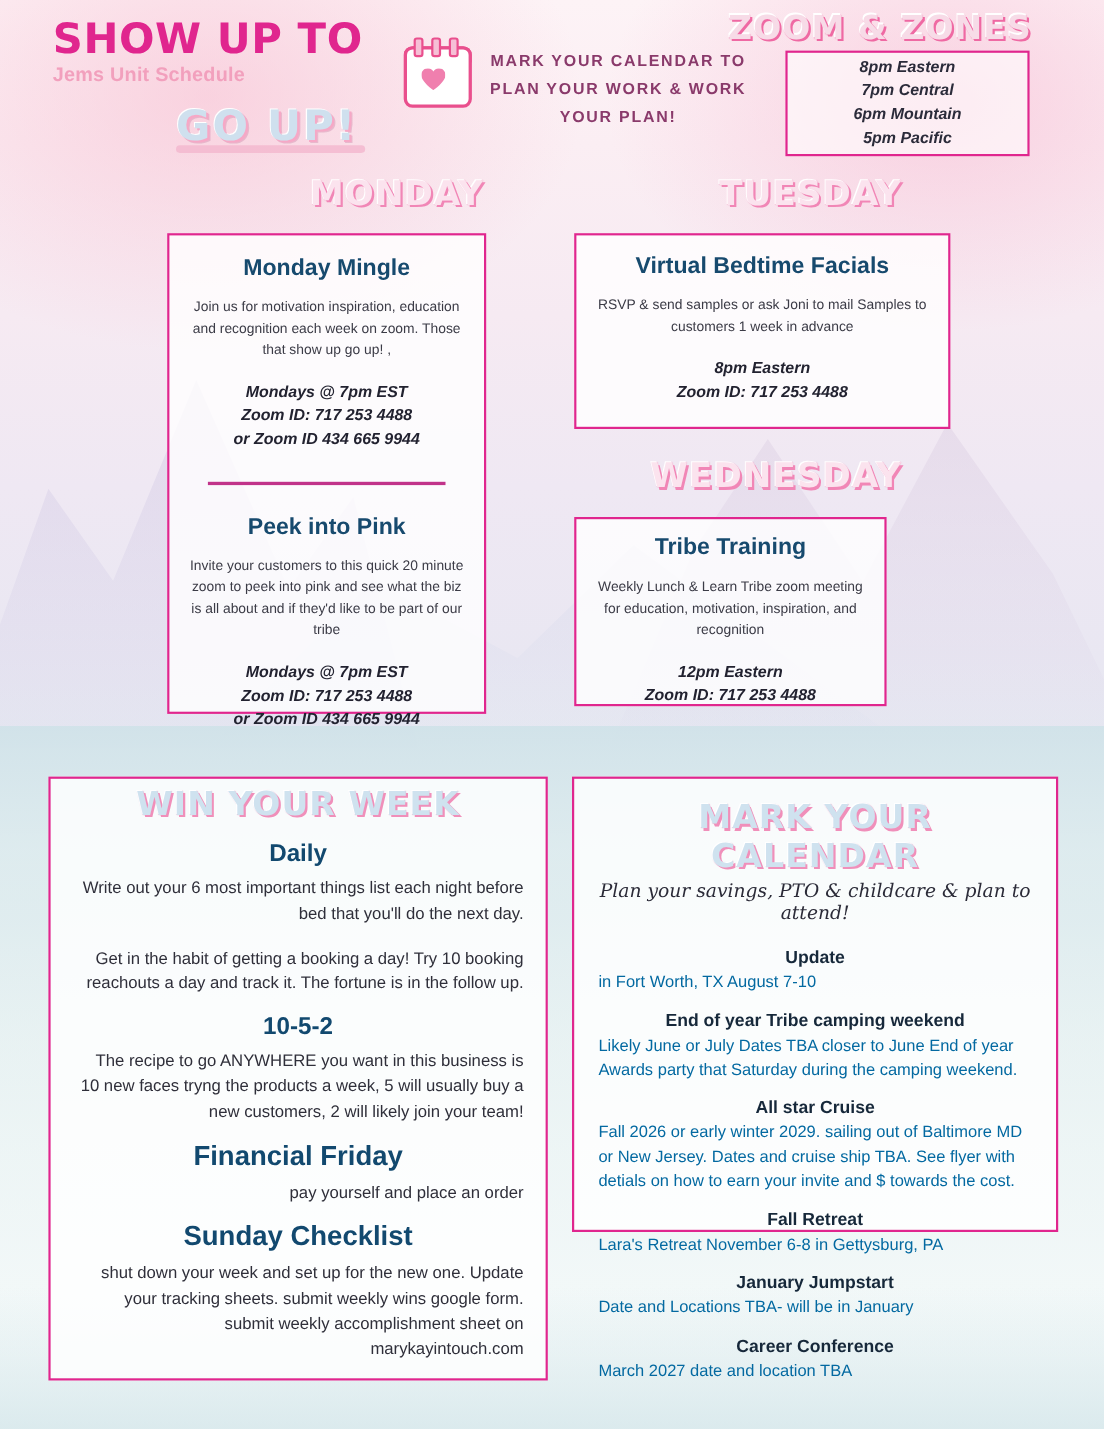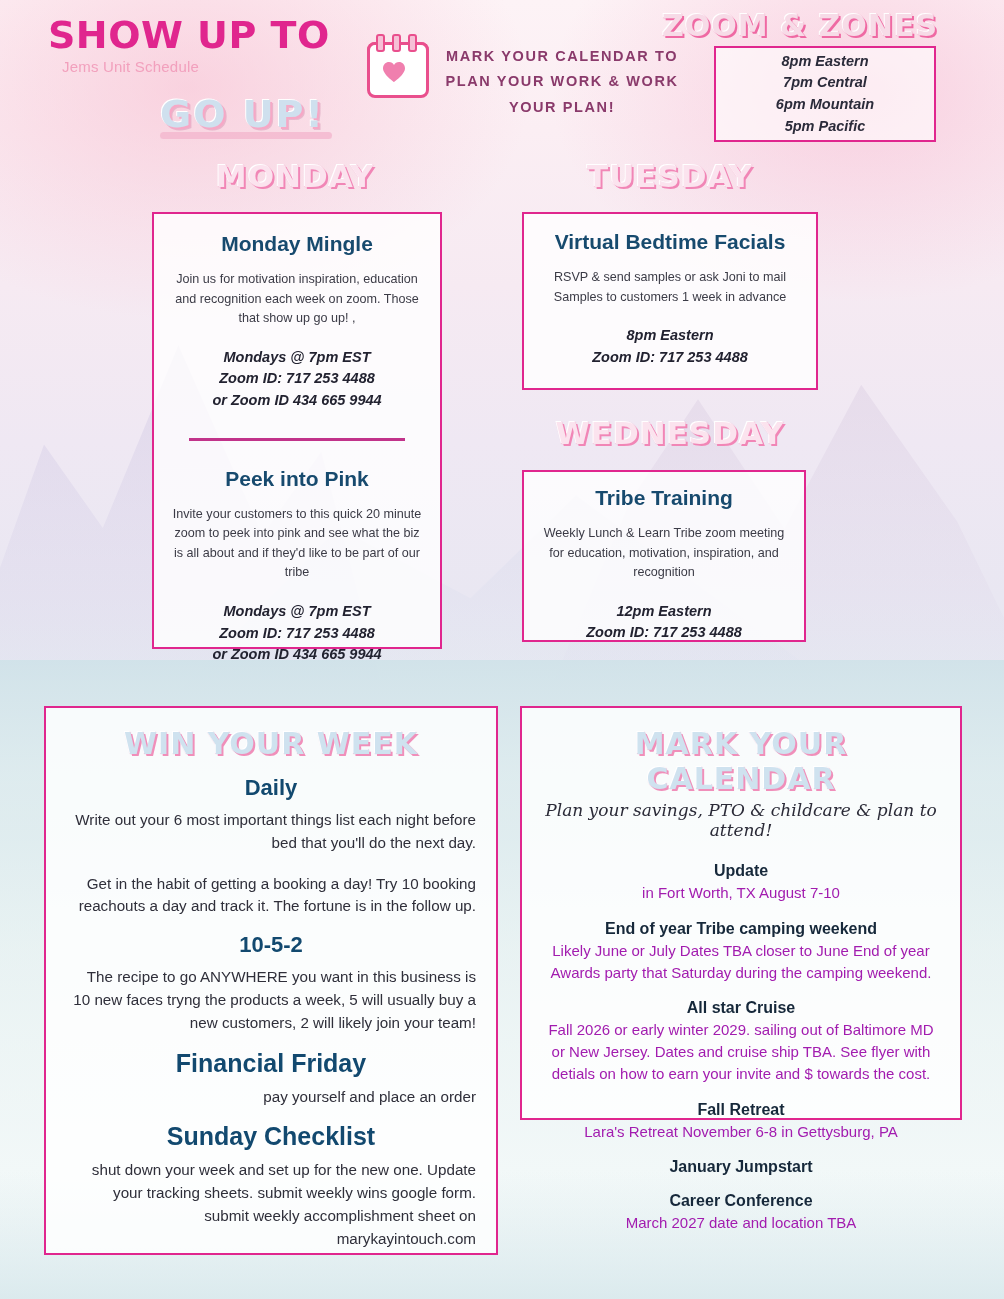--- a/index.html
+++ b/index.html
@@ -85,25 +85,24 @@
   }
   .show-up {
     font-family: "DejaVu Sans", sans-serif;
     font-weight: bold;
     font-size: 38px;
     letter-spacing: .5px;
     color: #e0268e;
     line-height: 1.05;
   }
   .sub-title {
-    font-size: 15px;
-    font-weight: normal;
+    font-size: 18px;
+    font-weight: bold;
     color: #f2a0bd;
     margin-top: 2px;
-    margin-left: 14px;
     letter-spacing: .2px;
   }
   .go-up {
     position: absolute; left: 160px; top: 92px;
     font-family: "DejaVu Sans", sans-serif;
     font-weight: bold;
     font-size: 38px;
     letter-spacing: 2px;
     color: #cfe0ee;
     text-shadow:
@@ -197,35 +196,35 @@
     position: absolute;
     font-family: "DejaVu Sans", sans-serif;
     font-weight: bold;
     font-size: 31px;
     letter-spacing: 1px;
     color: #fbe3ee;
     text-shadow:
       2px 2px 0 #f186b6,
       -1px -1px 0 #ffffff,
       0 0 1px #ef7fb0;
-    text-align: center;
+    text-align: right;
   }
   .h-monday   { left: 150px; top: 158px; width: 290px; }
   .h-tuesday  { left: 520px; top: 158px; width: 300px; }
   .h-wednesday{ left: 520px; top: 415px; width: 300px; }
 
   
   .card {
     position: absolute;
     border: 2px solid #e0268e;
     background: rgba(255,255,255,.80);
     box-sizing: border-box;
   }
   .card-monday { left: 152px; top: 212px; width: 290px; height: 437px; padding: 18px 16px; }
-  .card-tuesday { left: 522px; top: 212px; width: 296px; height: 178px; padding: 16px 16px; }
+  .card-tuesday { left: 522px; top: 212px; width: 342px; height: 178px; padding: 16px 16px; }
   .card-wed { left: 522px; top: 470px; width: 284px; height: 172px; padding: 14px 14px; }
 
   .card-title {
     text-align: center;
     font-size: 21px;
     font-weight: bold;
     color: #174a6e;
     margin-bottom: 14px;
   }
   .card-body {
@@ -249,21 +248,21 @@
     margin: 26px auto 26px;
   }
 
   
   .box {
     position: absolute;
     border: 2px solid #e0268e;
     background: rgba(255,255,255,.82);
     box-sizing: border-box;
   }
-  .box-win { left: 44px; top: 706px; width: 454px; height: 549px; padding: 18px 20px; }
+  .box-win { left: 44px; top: 706px; width: 454px; height: 549px; padding: 6px 20px; }
   .box-cal { left: 520px; top: 706px; width: 442px; height: 414px; padding: 18px 22px; }
 
   .banner {
     text-align: center;
     font-family: "DejaVu Sans", sans-serif;
     font-weight: bold;
     font-size: 30px;
     letter-spacing: 1px;
     color: #cfe2ef;
     text-shadow:
@@ -299,23 +298,22 @@
 
   .cal-item { margin-bottom: 16px; }
   .cal-item-title {
     text-align: center;
     font-size: 16px;
     font-weight: bold;
     color: #16283a;
     margin-bottom: 2px;
   }
   .cal-item-text {
-    text-align: center;
     font-size: 15px;
-    color: #a21caf;
+    color: #0369a1;
     line-height: 1.45;
   }
 </style>
 </head>
 <body>
 
 <div class="bg"></div>
 <div class="mtn mtn1"></div>
 <div class="mtn mtn2"></div>
 <div class="mtn mtn3"></div>
@@ -415,20 +413,21 @@
     <div class="cal-item">
       <div class="cal-item-title">All star Cruise</div>
       <div class="cal-item-text">Fall 2026 or early winter 2029. sailing out of Baltimore MD or New Jersey. Dates and cruise ship TBA. See flyer with detials on how to earn your invite and $ towards the cost.</div>
     </div>
     <div class="cal-item">
       <div class="cal-item-title">Fall Retreat</div>
       <div class="cal-item-text">Lara's Retreat November 6-8 in Gettysburg, PA</div>
     </div>
     <div class="cal-item">
       <div class="cal-item-title">January Jumpstart</div>
+      <div class="cal-item-text">Date and Locations TBA- will be in January</div>
     </div>
     <div class="cal-item">
       <div class="cal-item-title">Career Conference</div>
       <div class="cal-item-text">March 2027 date and location TBA</div>
     </div>
   </div>
 
 </div>
 
 </body></html>

